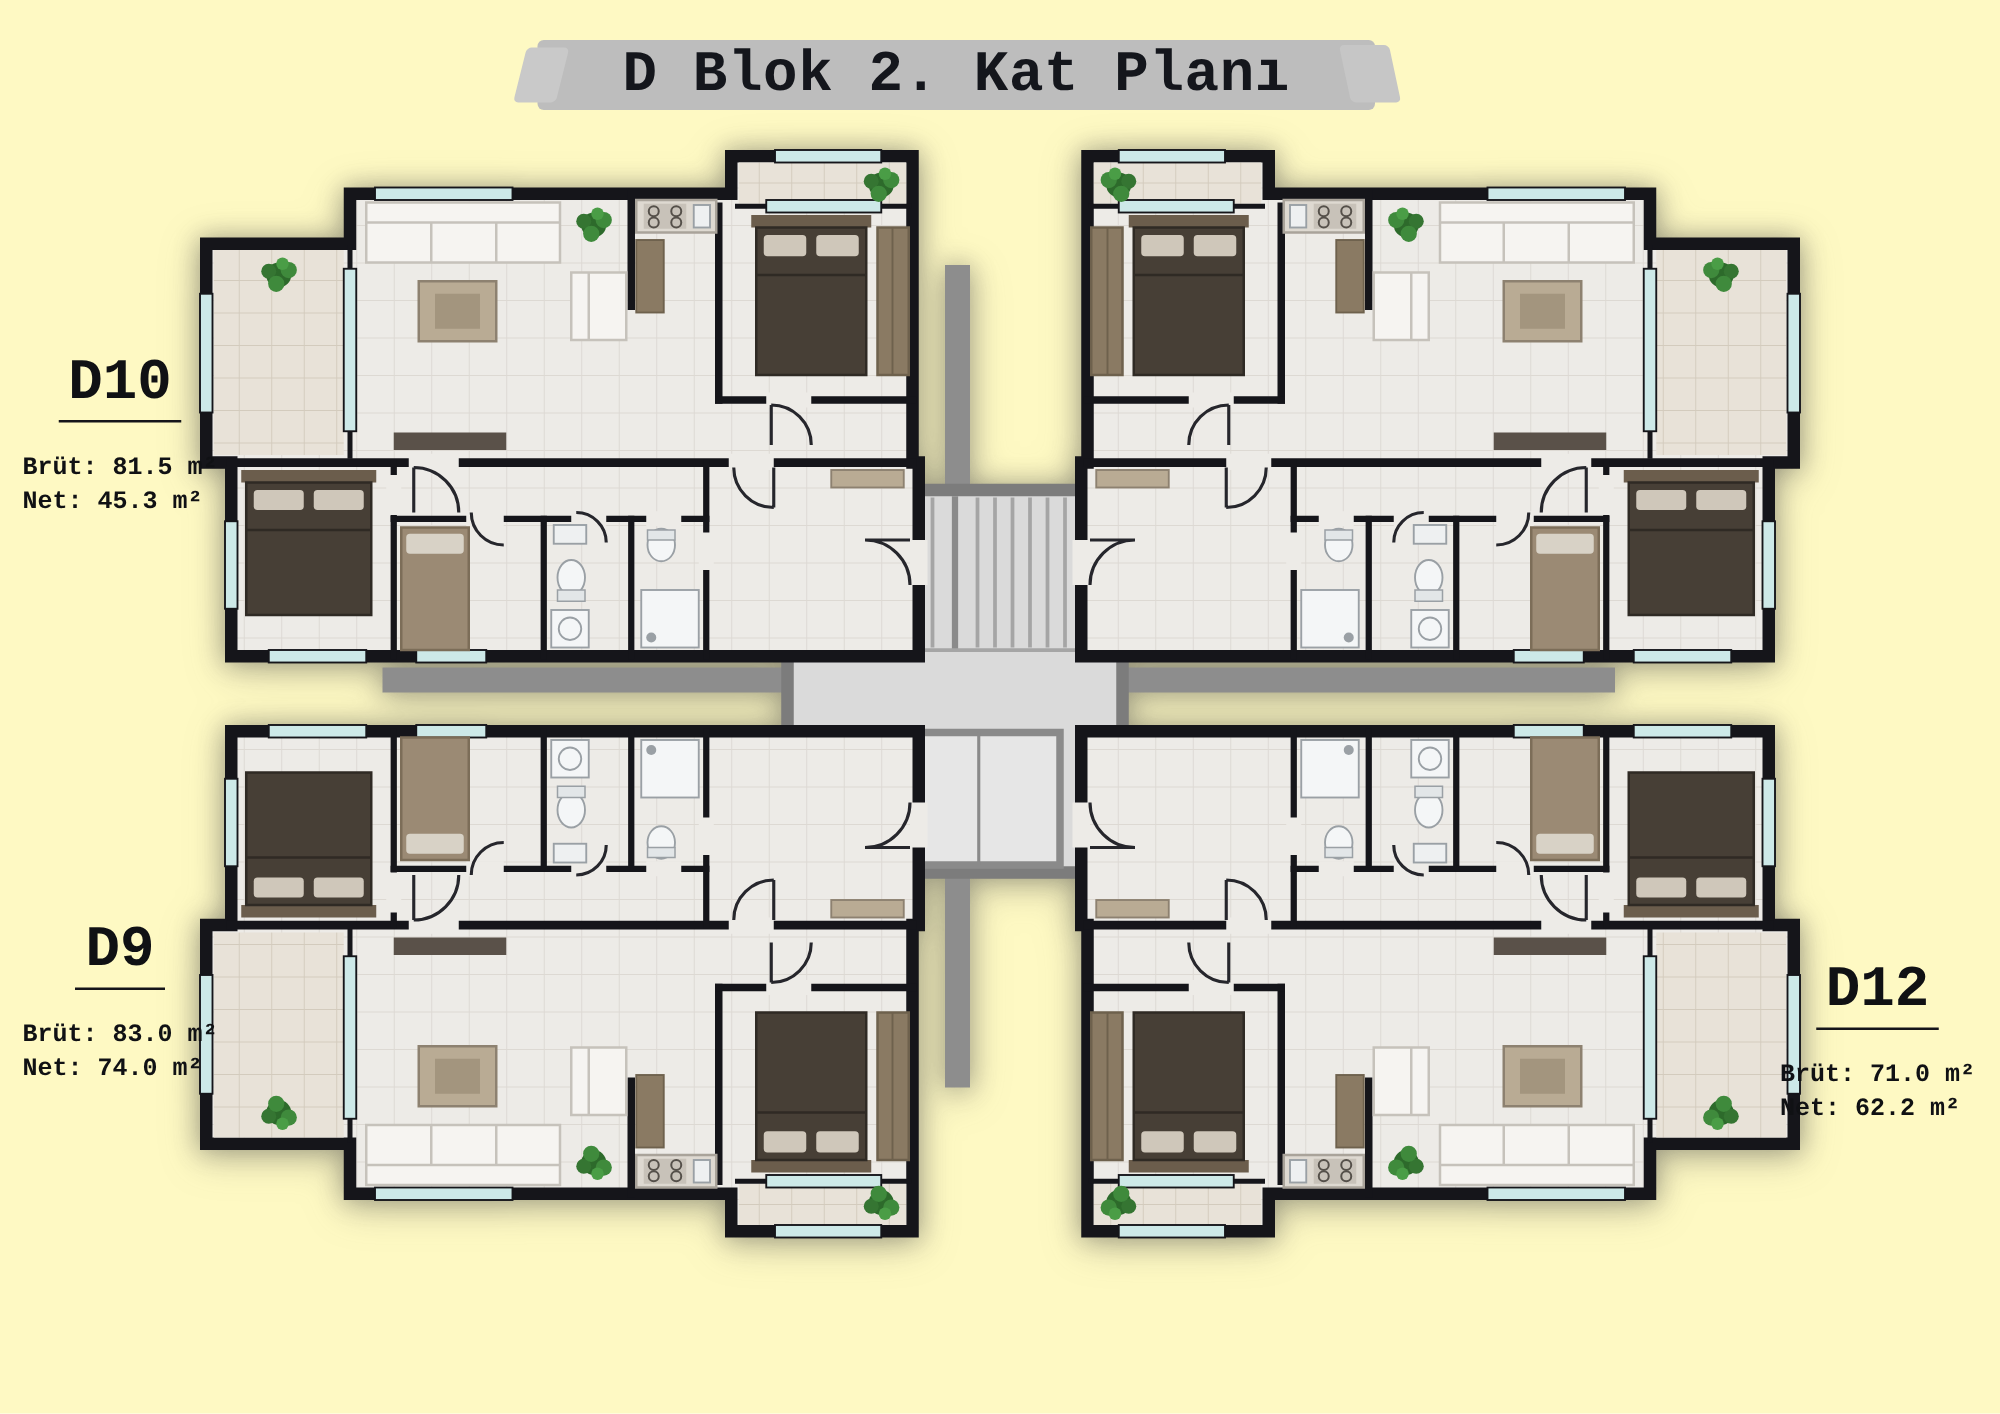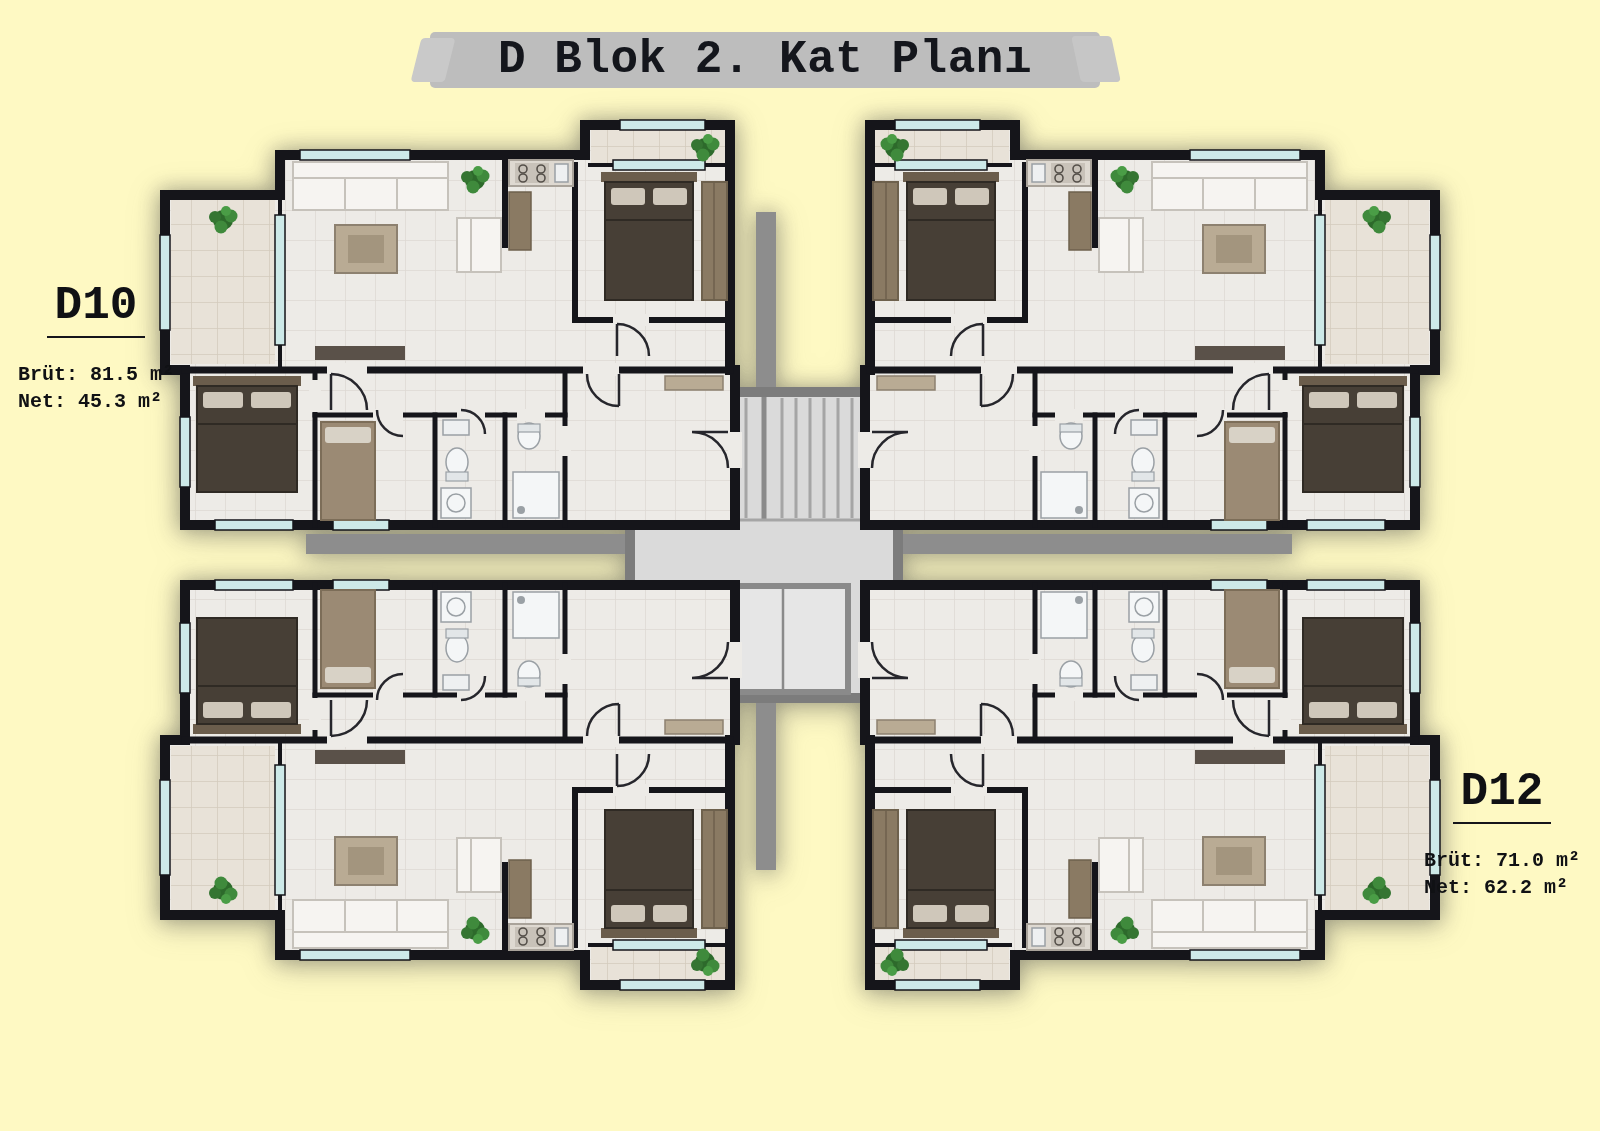--- a/index.html
+++ b/index.html
@@ -210,20 +210,25 @@
     </g>
   </svg>
 
   <div class="apt-label" style="left:12px;top:283px;">
     <div class="apt-id">D10</div>
     <div class="apt-area">Brüt: 81.5 m²</div>
     <div class="apt-area">Net: 45.3 m²</div>
   </div>
 
 
+  <div class="apt-label" style="left:12px;top:737px;">
+    <div class="apt-id">D9</div>
+    <div class="apt-area">Brüt: 83.0 m²</div>
+    <div class="apt-area">Net: 74.0 m²</div>
+  </div>
 
   <div class="apt-label" style="left:1418px;top:769px;">
     <div class="apt-id">D12</div>
     <div class="apt-area">Brüt: 71.0 m²</div>
     <div class="apt-area">Net: 62.2 m²</div>
   </div>
 
 </div>
 
 </body></html>

